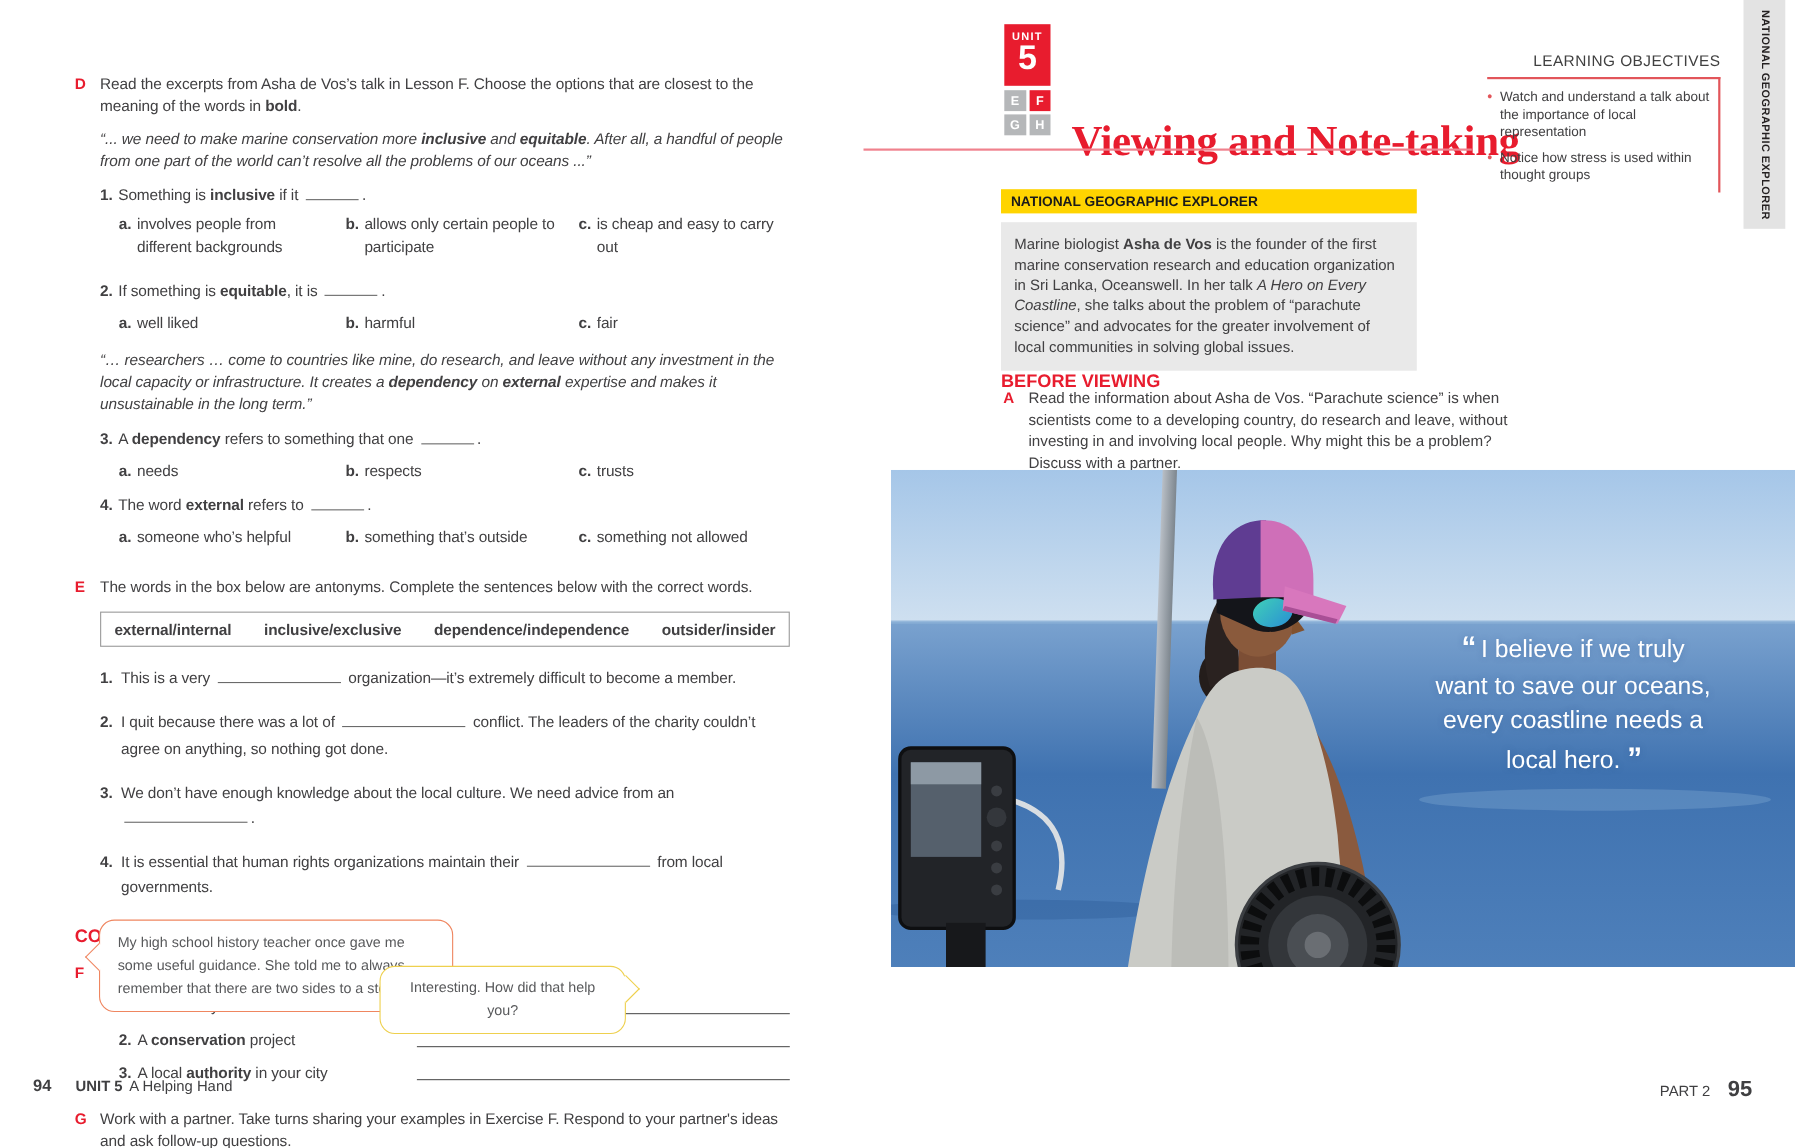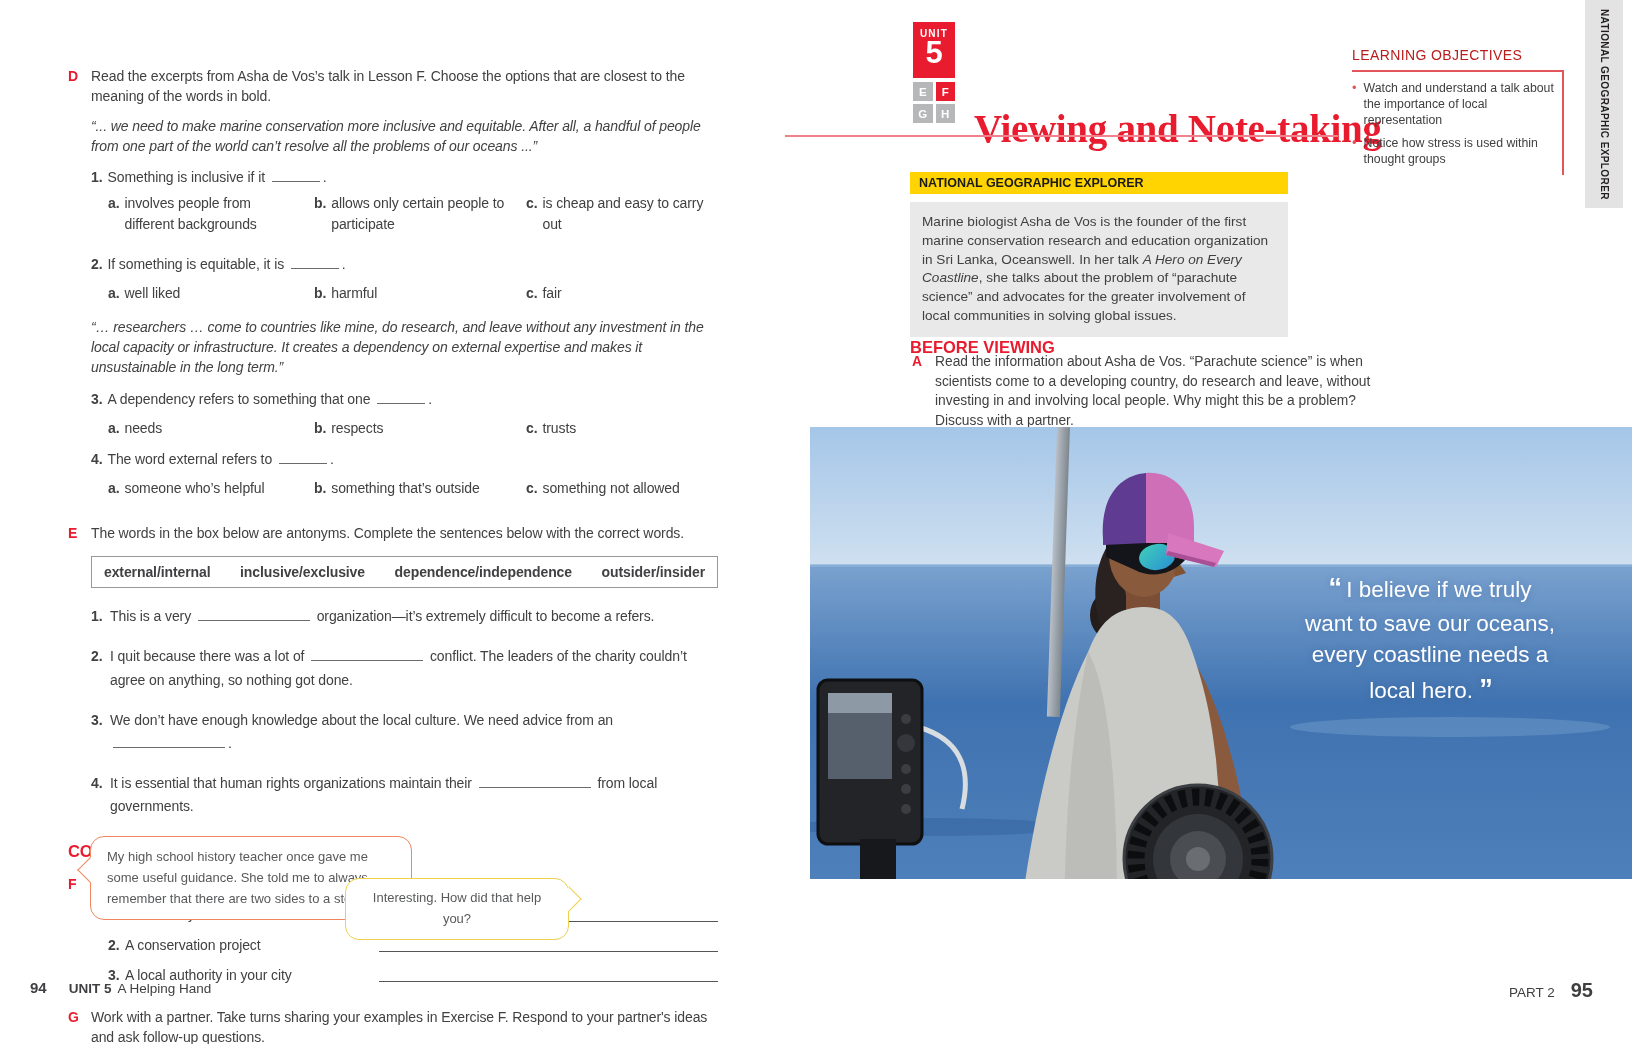--- a/index.html
+++ b/index.html
@@ -1,18 +1,18 @@
 <!DOCTYPE html>
 <html style="--red: #e81c2e; --title-rule-pink: #f0818d; --yellow: #ffd400; --explorer-box-gray: #e9e9e9; --tab-gray: #e3e3e3; --letter-cell-gray: #b5b7b9; --bubble-orange: #ef8660; --bubble-yellow: #eed04e; --body-text: #414042;"><head>
 <meta charset="utf-8">
 <style>
   html,body{margin:0;padding:0;background:#fff;}
   .canvas{position:relative;width:1632px;height:1044px;background:#fff;overflow:hidden;
           font-family:"Liberation Sans",sans-serif;color:var(--body-text,#414042);}
-  .b{font-weight:normal}
+  .b{font-weight:bold}
   .i{font-style:italic}
   .blank{display:inline-block;border-bottom:1px solid #6a6a6a;height:11px;margin:0 3px;vertical-align:baseline;}
 
   
   .page-left{position:absolute;left:68px;top:58px;width:650px;font-size:14px;line-height:1.45;letter-spacing:-0.1px;}
   .ex-row{display:flex;gap:8px;margin-top:8px;}
   .ex-label{color:var(--red,#e81c2e);font-weight:bold;width:15px;flex:none;}
   .ex-body{flex:1;min-width:0;}
   .quote{font-style:italic;margin:9px 0 4px;}
   .q-stem{margin-top:11px;}
@@ -49,21 +49,21 @@
   .unit-num{font-size:31px;font-weight:bold;line-height:0.92;}
   .letter-grid{position:absolute;left:913px;top:82px;width:42px;display:grid;grid-template-columns:1fr 1fr;gap:3px;}
   .cell{height:19px;background:var(--letter-cell-gray,#b5b7b9);color:#fff;font-weight:bold;font-size:11.5px;
         display:flex;align-items:center;justify-content:center;}
   .cell.active{background:var(--red,#e81c2e);}
   .page-title{position:absolute;left:974px;top:80px;font-family:"Liberation Serif",serif;font-weight:bold;
         font-size:39px;color:var(--red,#e81c2e);letter-spacing:-0.3px;}
   .title-rule{position:absolute;left:785px;top:135px;width:553px;height:2px;background:var(--title-rule-pink,#f0818d);}
 
   .objectives{position:absolute;left:1352px;top:47px;width:212px;}
-  .obj-head{font-size:14px;letter-spacing:0.4px;color:#b91c1c;margin-bottom:7px;}
+  .obj-head{font-size:14px;letter-spacing:0.4px;color:#404040;margin-bottom:7px;text-align:right;}
   .obj-box{border-top:2px solid #e2555a;border-right:2px solid #e2555a;padding:8px 6px 2px 0;}
   .obj-item{display:flex;gap:7px;font-size:12.3px;line-height:1.32;margin-bottom:6px;}
   .dot{color:#e2555a;font-size:13px;line-height:1.2;flex:none;}
 
   .side-tab{position:absolute;left:1585px;top:0;width:38px;height:208px;background:var(--tab-gray,#e3e3e3);
         display:flex;align-items:center;justify-content:center;}
   .side-tab span{writing-mode:vertical-rl;font-size:10px;font-weight:bold;letter-spacing:0.4px;color:#231f20;white-space:nowrap;}
 
   .banner{position:absolute;left:910px;top:172px;width:378px;height:22px;background:var(--yellow,#ffd400);
         display:flex;align-items:center;padding-left:9px;box-sizing:border-box;font-size:12.5px;font-weight:bold;color:#1a1a1a;}
@@ -177,21 +177,21 @@
         <div class="ex-body">
           <p style="margin:0">The words in the box below are antonyms. Complete the sentences below with the correct words.</p>
           <div class="word-box">
             <span>external/internal</span>
             <span>inclusive/exclusive</span>
             <span>dependence/independence</span>
             <span>outsider/insider</span>
           </div>
           <div class="e-sent">
               <span class="qnum">1.</span>
-              <span><span>This is a very </span><span class="blank" style="width: 112px;"></span><span> organization—it’s extremely difficult to become a refers.</span></span>
+              <span><span>This is a very </span><span class="blank" style="width: 112px;"></span><span> organization—it’s extremely difficult to become a member.</span></span>
             </div>
           <div class="e-sent">
               <span class="qnum">2.</span>
               <span><span>I quit because there was a lot of </span><span class="blank" style="width: 112px;"></span><span> conflict. The leaders of the charity couldn’t agree on anything, so nothing got done.</span></span>
             </div>
           <div class="e-sent">
               <span class="qnum">3.</span>
               <span><span>We don’t have enough knowledge about the local culture. We need advice from an </span><span class="blank" style="width: 112px;"></span><span>.</span></span>
             </div>
           <div class="e-sent">

